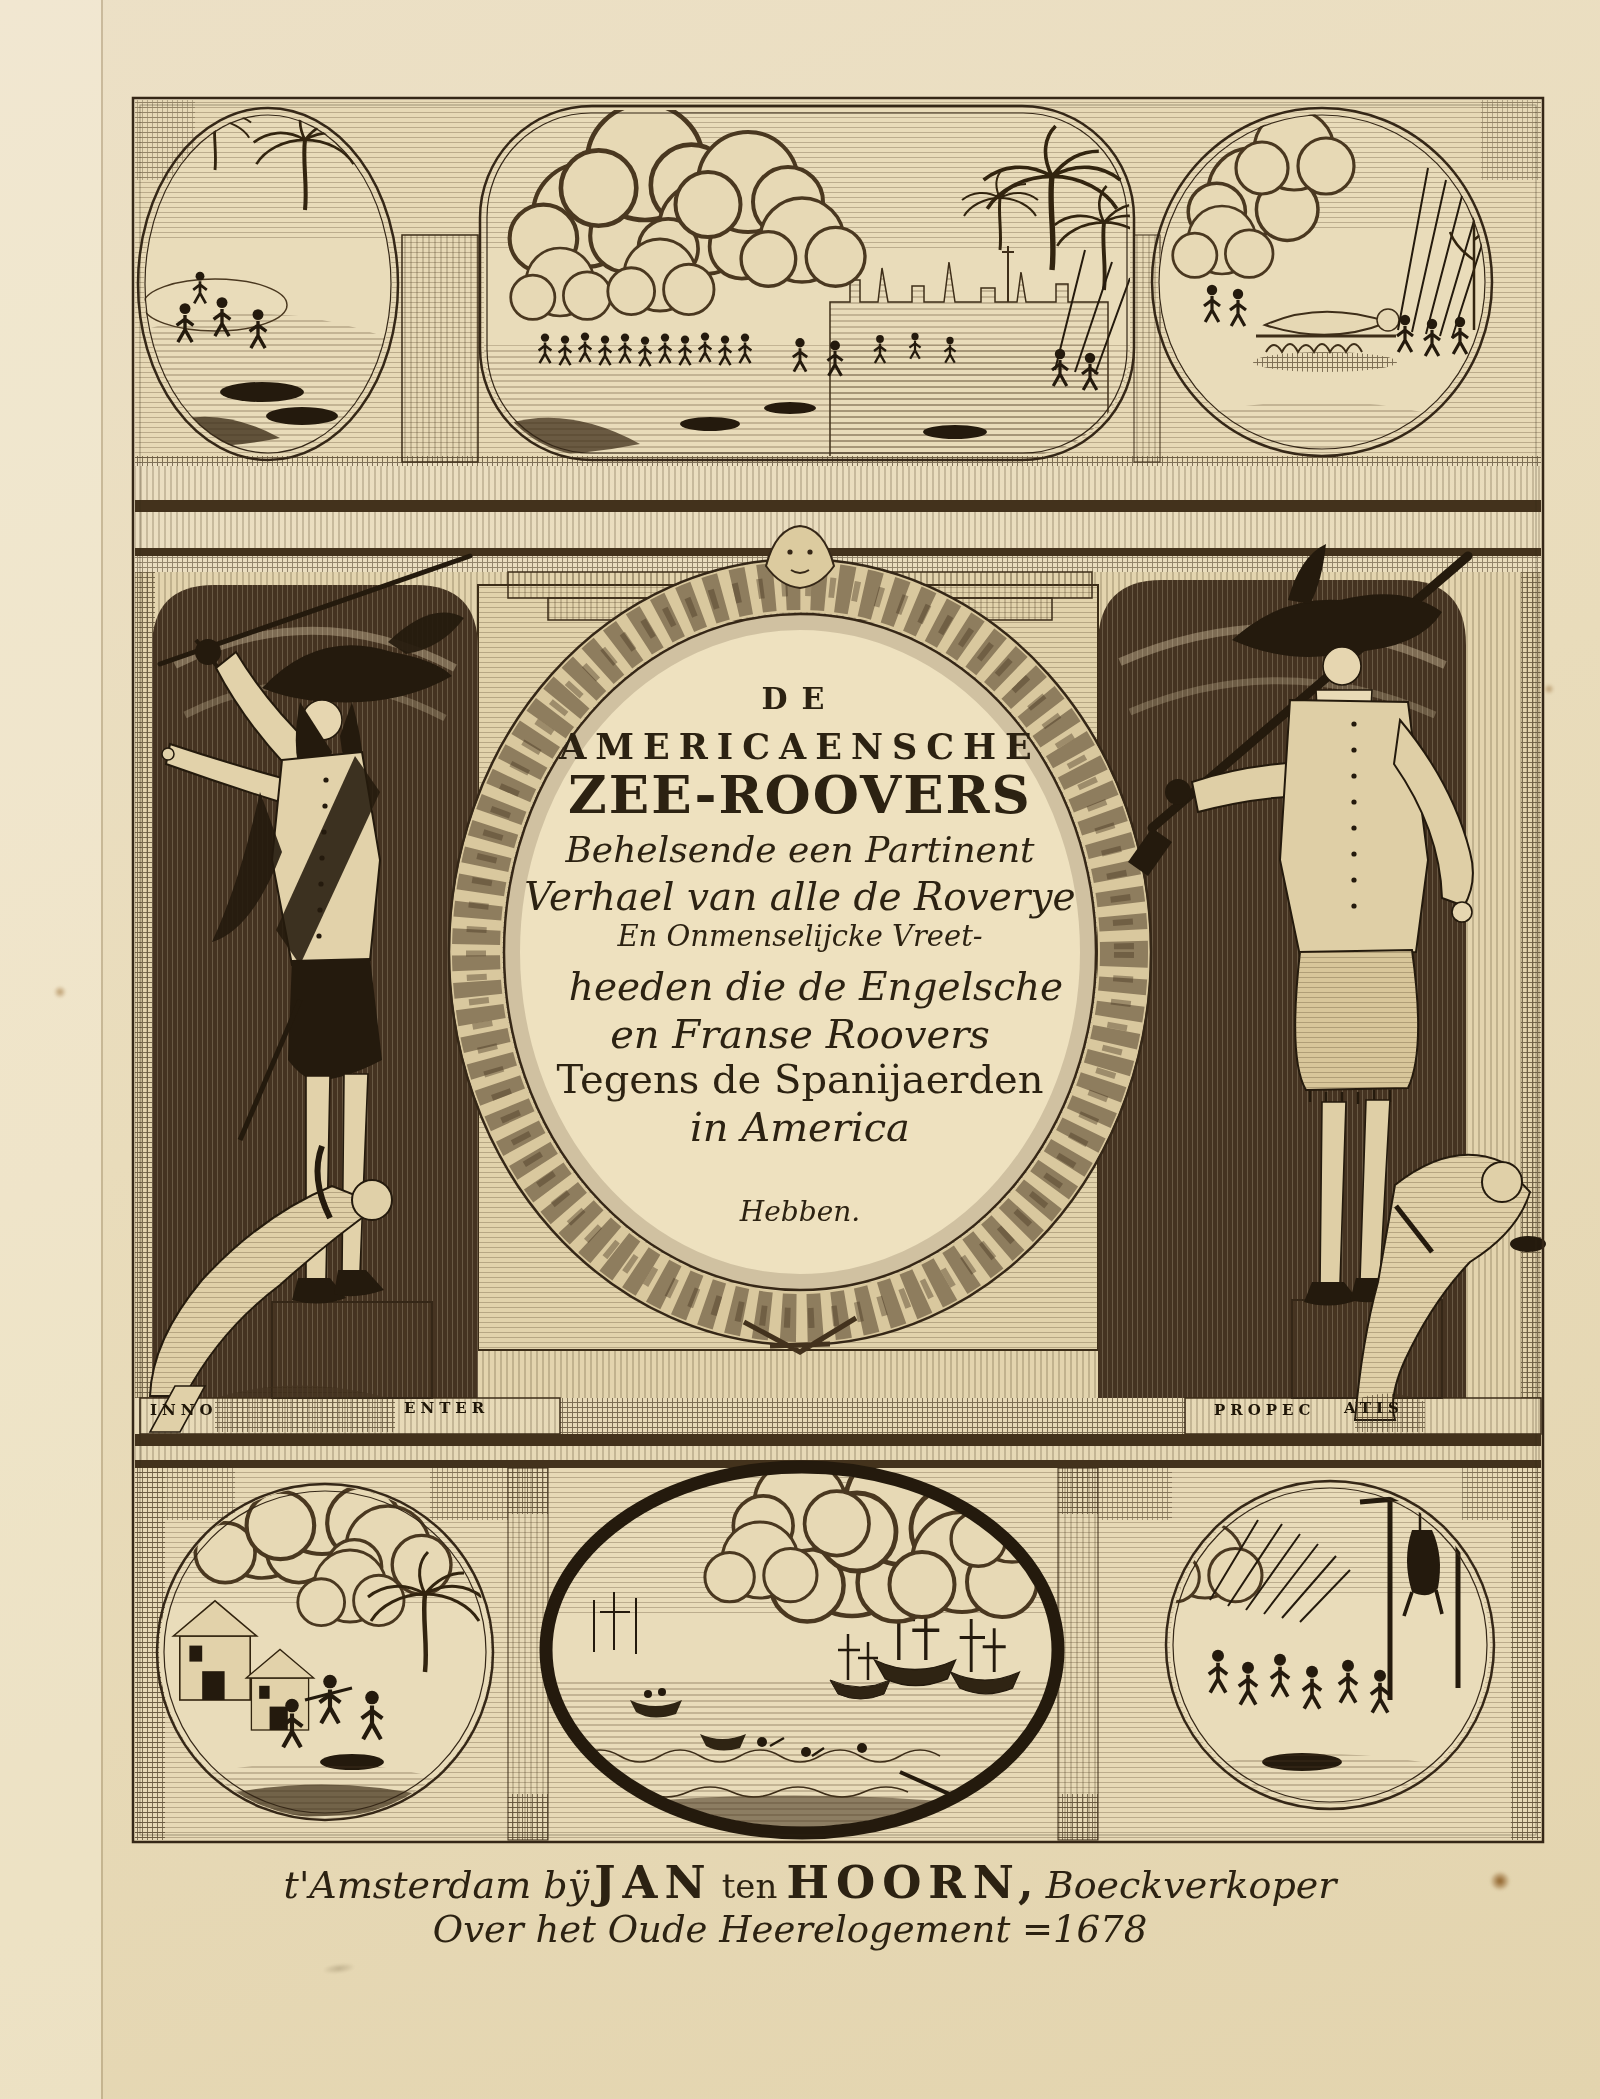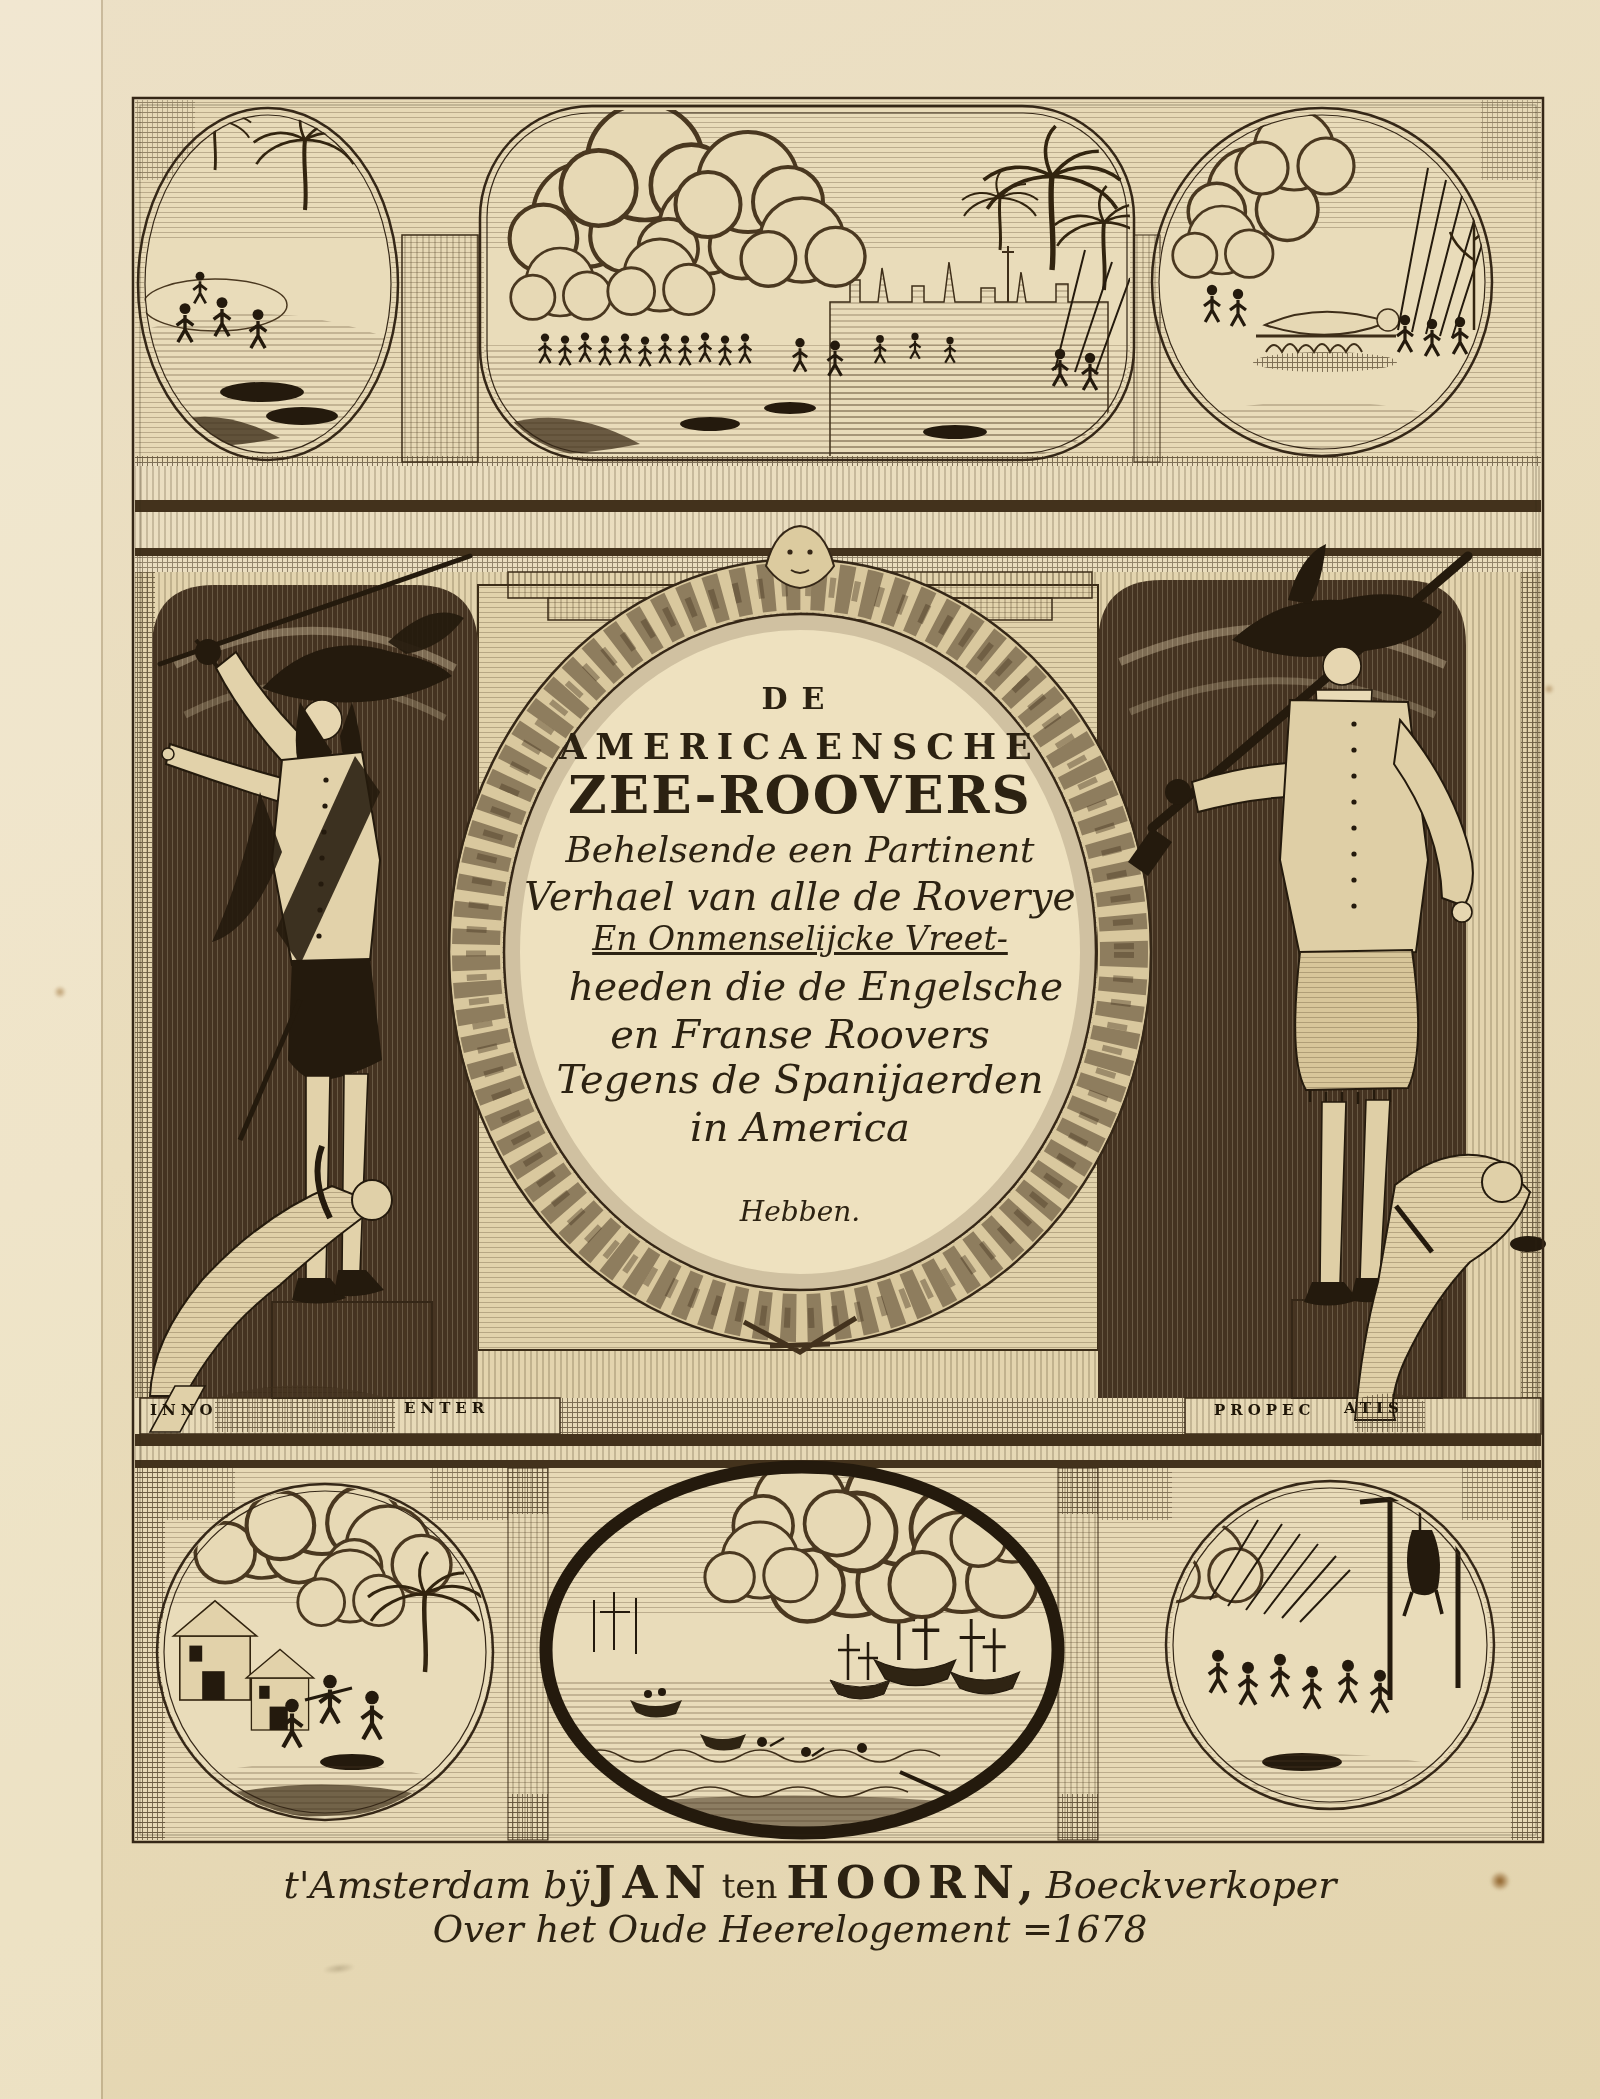--- a/index.html
+++ b/index.html
@@ -14,24 +14,24 @@
     background:rgba(122,98,58,.30);}
   .engraving{position:absolute;left:0;top:0;width:1600px;height:2099px;}
   
   .txt{position:absolute;left:0;width:1600px;text-align:center;line-height:1;
     color:#2c2212;}
   .t-de        {top:684px;font-size:30px;font-weight:bold;letter-spacing:14px;}
   .t-amer      {top:729px;font-size:35px;font-weight:bold;letter-spacing:9px;}
   .t-zee       {top:768px;font-size:53px;font-weight:bold;letter-spacing:2px;}
   .t-s1{top:832px;font-size:36px;font-style:italic;}
   .t-s2{top:877px;font-size:39px;font-style:italic;}
-  .t-s3{top:922px;font-size:33px;font-style:italic;text-decoration:underline;}
+  .t-s3{top:922px;font-size:29px;font-style:italic;}
   .t-s4{top:967px;font-size:39px;font-style:italic;padding-left:16px;}
   .t-s5{top:1014px;font-size:40px;font-style:italic;}
-  .t-s6{top:1059px;font-size:40px;font-style:italic;}
+  .t-s6{top:1059px;font-size:40px;}
   .t-s7{top:1107px;font-size:40px;font-style:italic;}
   .t-s8{top:1151px;font-size:40px;font-style:italic;}
   .t-s9{top:1198px;font-size:28px;font-style:italic;}
   
   .band-frag{position:absolute;font-size:15px;font-weight:bold;letter-spacing:5px;
     color:#1f1608;line-height:1;}
   .frag-inno  {left:150px;top:1403px;}
   .frag-enter {left:404px;top:1401px;}
   .frag-propec{left:1214px;top:1403px;}
   .frag-atis  {left:1344px;top:1401px;}

